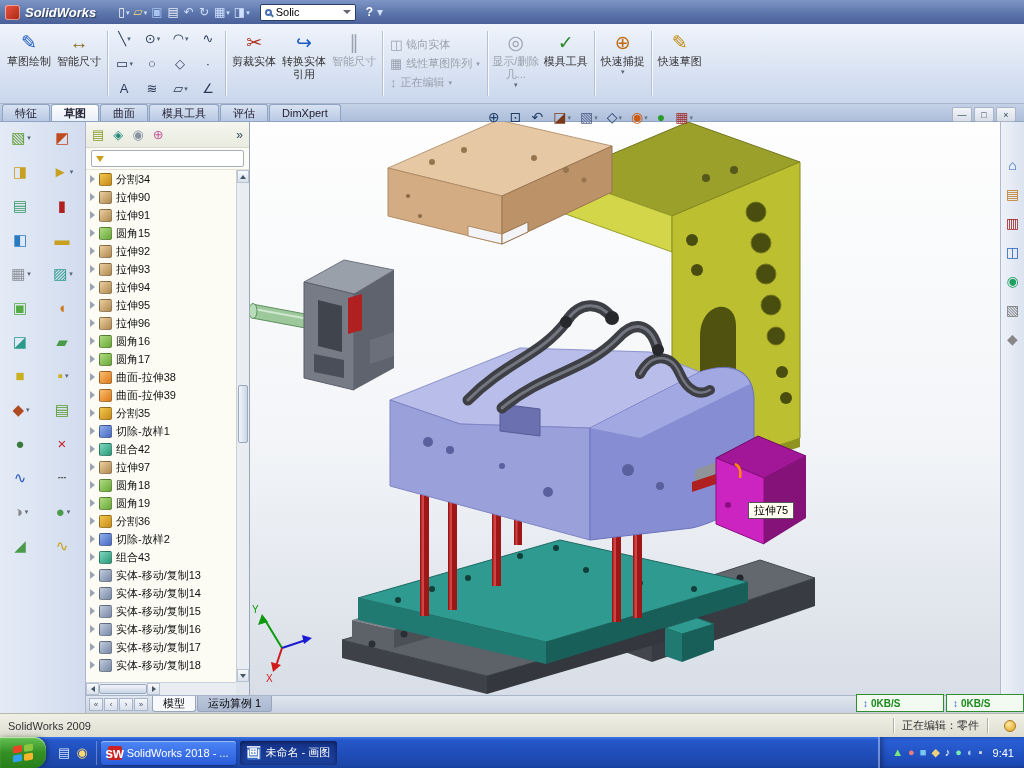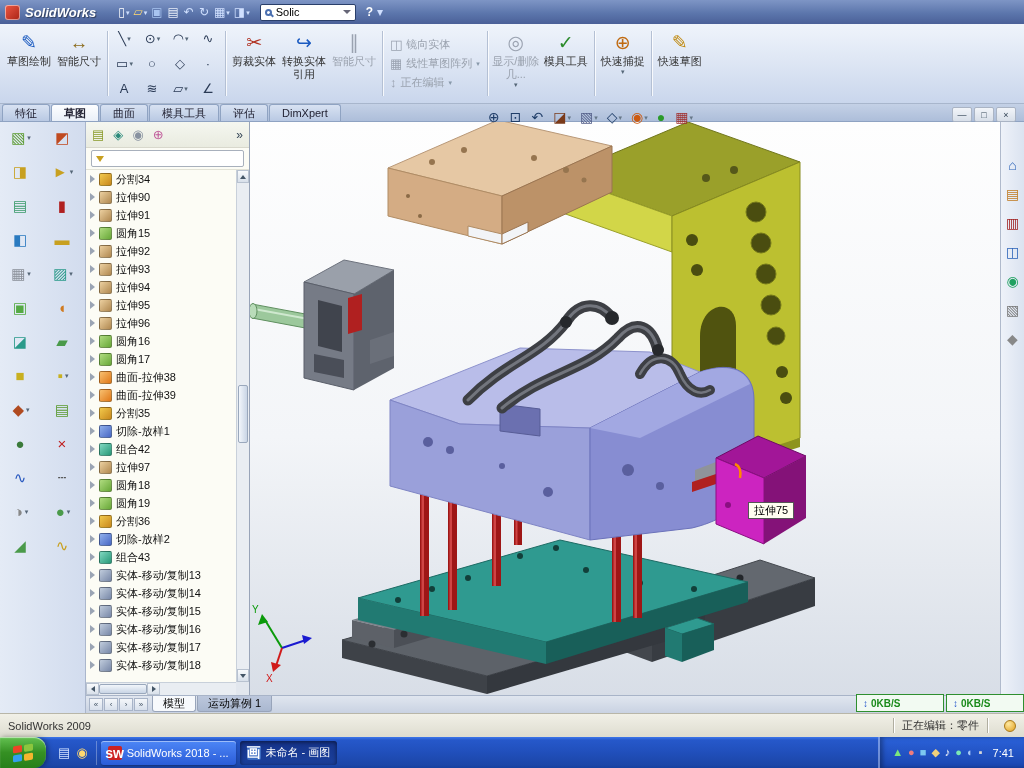--- a/index.html
+++ b/index.html
@@ -1044,17 +1044,17 @@
 
       <span class="tray-icon" style="color: rgb(124, 232, 124);">▲</span>
           <span class="tray-icon" style="color: rgb(240, 124, 124);">●</span>
           <span class="tray-icon" style="color: rgb(124, 200, 240);">■</span>
           <span class="tray-icon" style="color: rgb(240, 208, 124);">◆</span>
           <span class="tray-icon" style="color: rgb(255, 255, 255);">♪</span>
           <span class="tray-icon" style="color: rgb(124, 232, 180);">●</span>
           <span class="tray-icon" style="color: rgb(168, 200, 248);">◐</span>
           <span class="tray-icon" style="color: rgb(216, 216, 216);">▪</span>
         </span>
-      <span class="clock">7:41</span>
+      <span class="clock">9:41</span>
     </div>
   </div>
 
 </div>
 
 </body></html>

